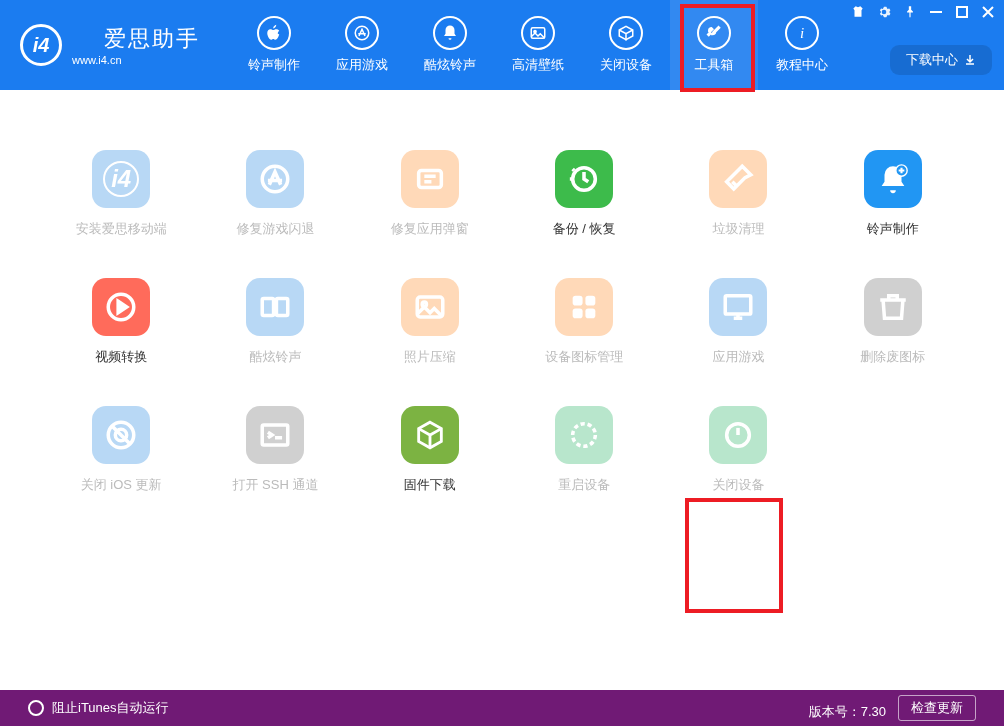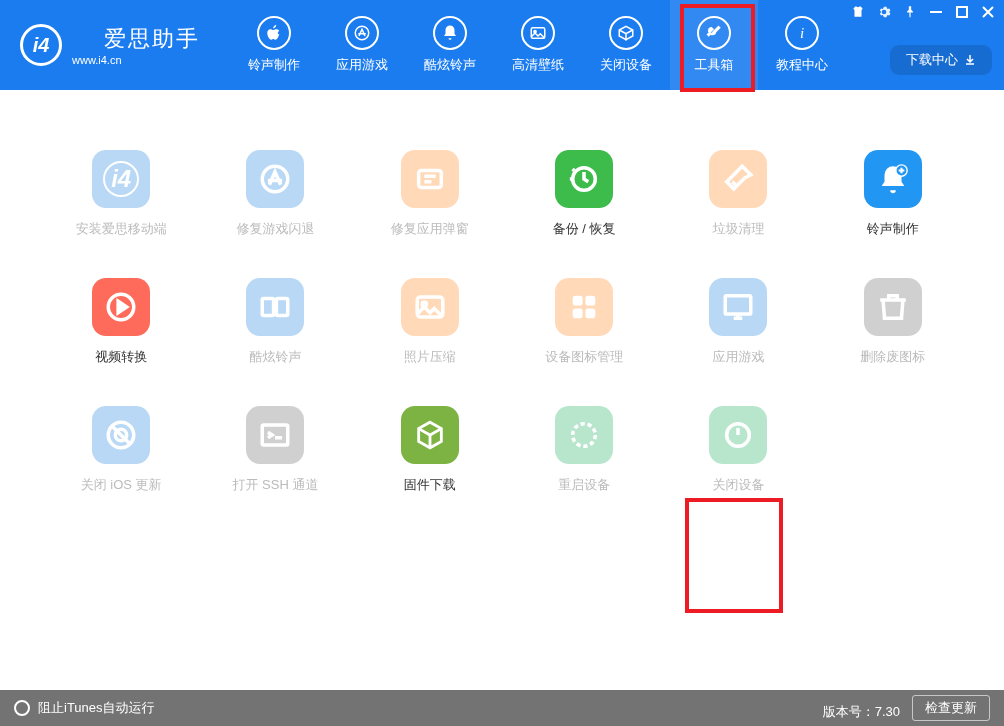--- a/index.html
+++ b/index.html
@@ -27,21 +27,21 @@
     
     .content { padding: 60px 50px 20px 60px; height: 590px; }
     .grid { display: grid; grid-template-columns: repeat(6, 1fr); gap: 40px 32px; }
     .tool-item { display: flex; flex-direction: column; align-items: center; gap: 12px; cursor: pointer; position: relative; }
     .tool-icon { width: 58px; height: 58px; border-radius: 14px; display: flex; align-items: center; justify-content: center; }
     .tool-label { font-size: 13px; color: #333; }
     .tool-item.disabled .tool-label { color: #bbb; }
     
     .red-box2 { position: absolute; border: 4px solid #ed1c24; width: 98px; height: 115px; left: 685px; top: 498px; pointer-events: none; z-index: 10; }
     
-    .footer { position: absolute; bottom: 0; left: 0; right: 0; height: 36px; background: #737373; display: flex; align-items: center; padding: 0 14px; color: #fff; font-size: 13px; }
+    .footer { position: absolute; bottom: 0; left: 0; right: 0; height: 36px; background: #701a75; display: flex; align-items: center; padding: 0 28px; color: #fff; font-size: 13px; }
     .footer-left { display: flex; align-items: center; gap: 8px; }
     .footer-circle { width: 16px; height: 16px; border: 2px solid #fff; border-radius: 50%; }
     .footer-right { margin-left: auto; display: flex; align-items: flex-end; gap: 12px; }
     .update-btn { border: 1px solid rgba(255,255,255,0.6); padding: 3px 12px; border-radius: 3px; cursor: pointer; }
     
     svg { display: block; }
   </style>
 </head>
 <body>
 

